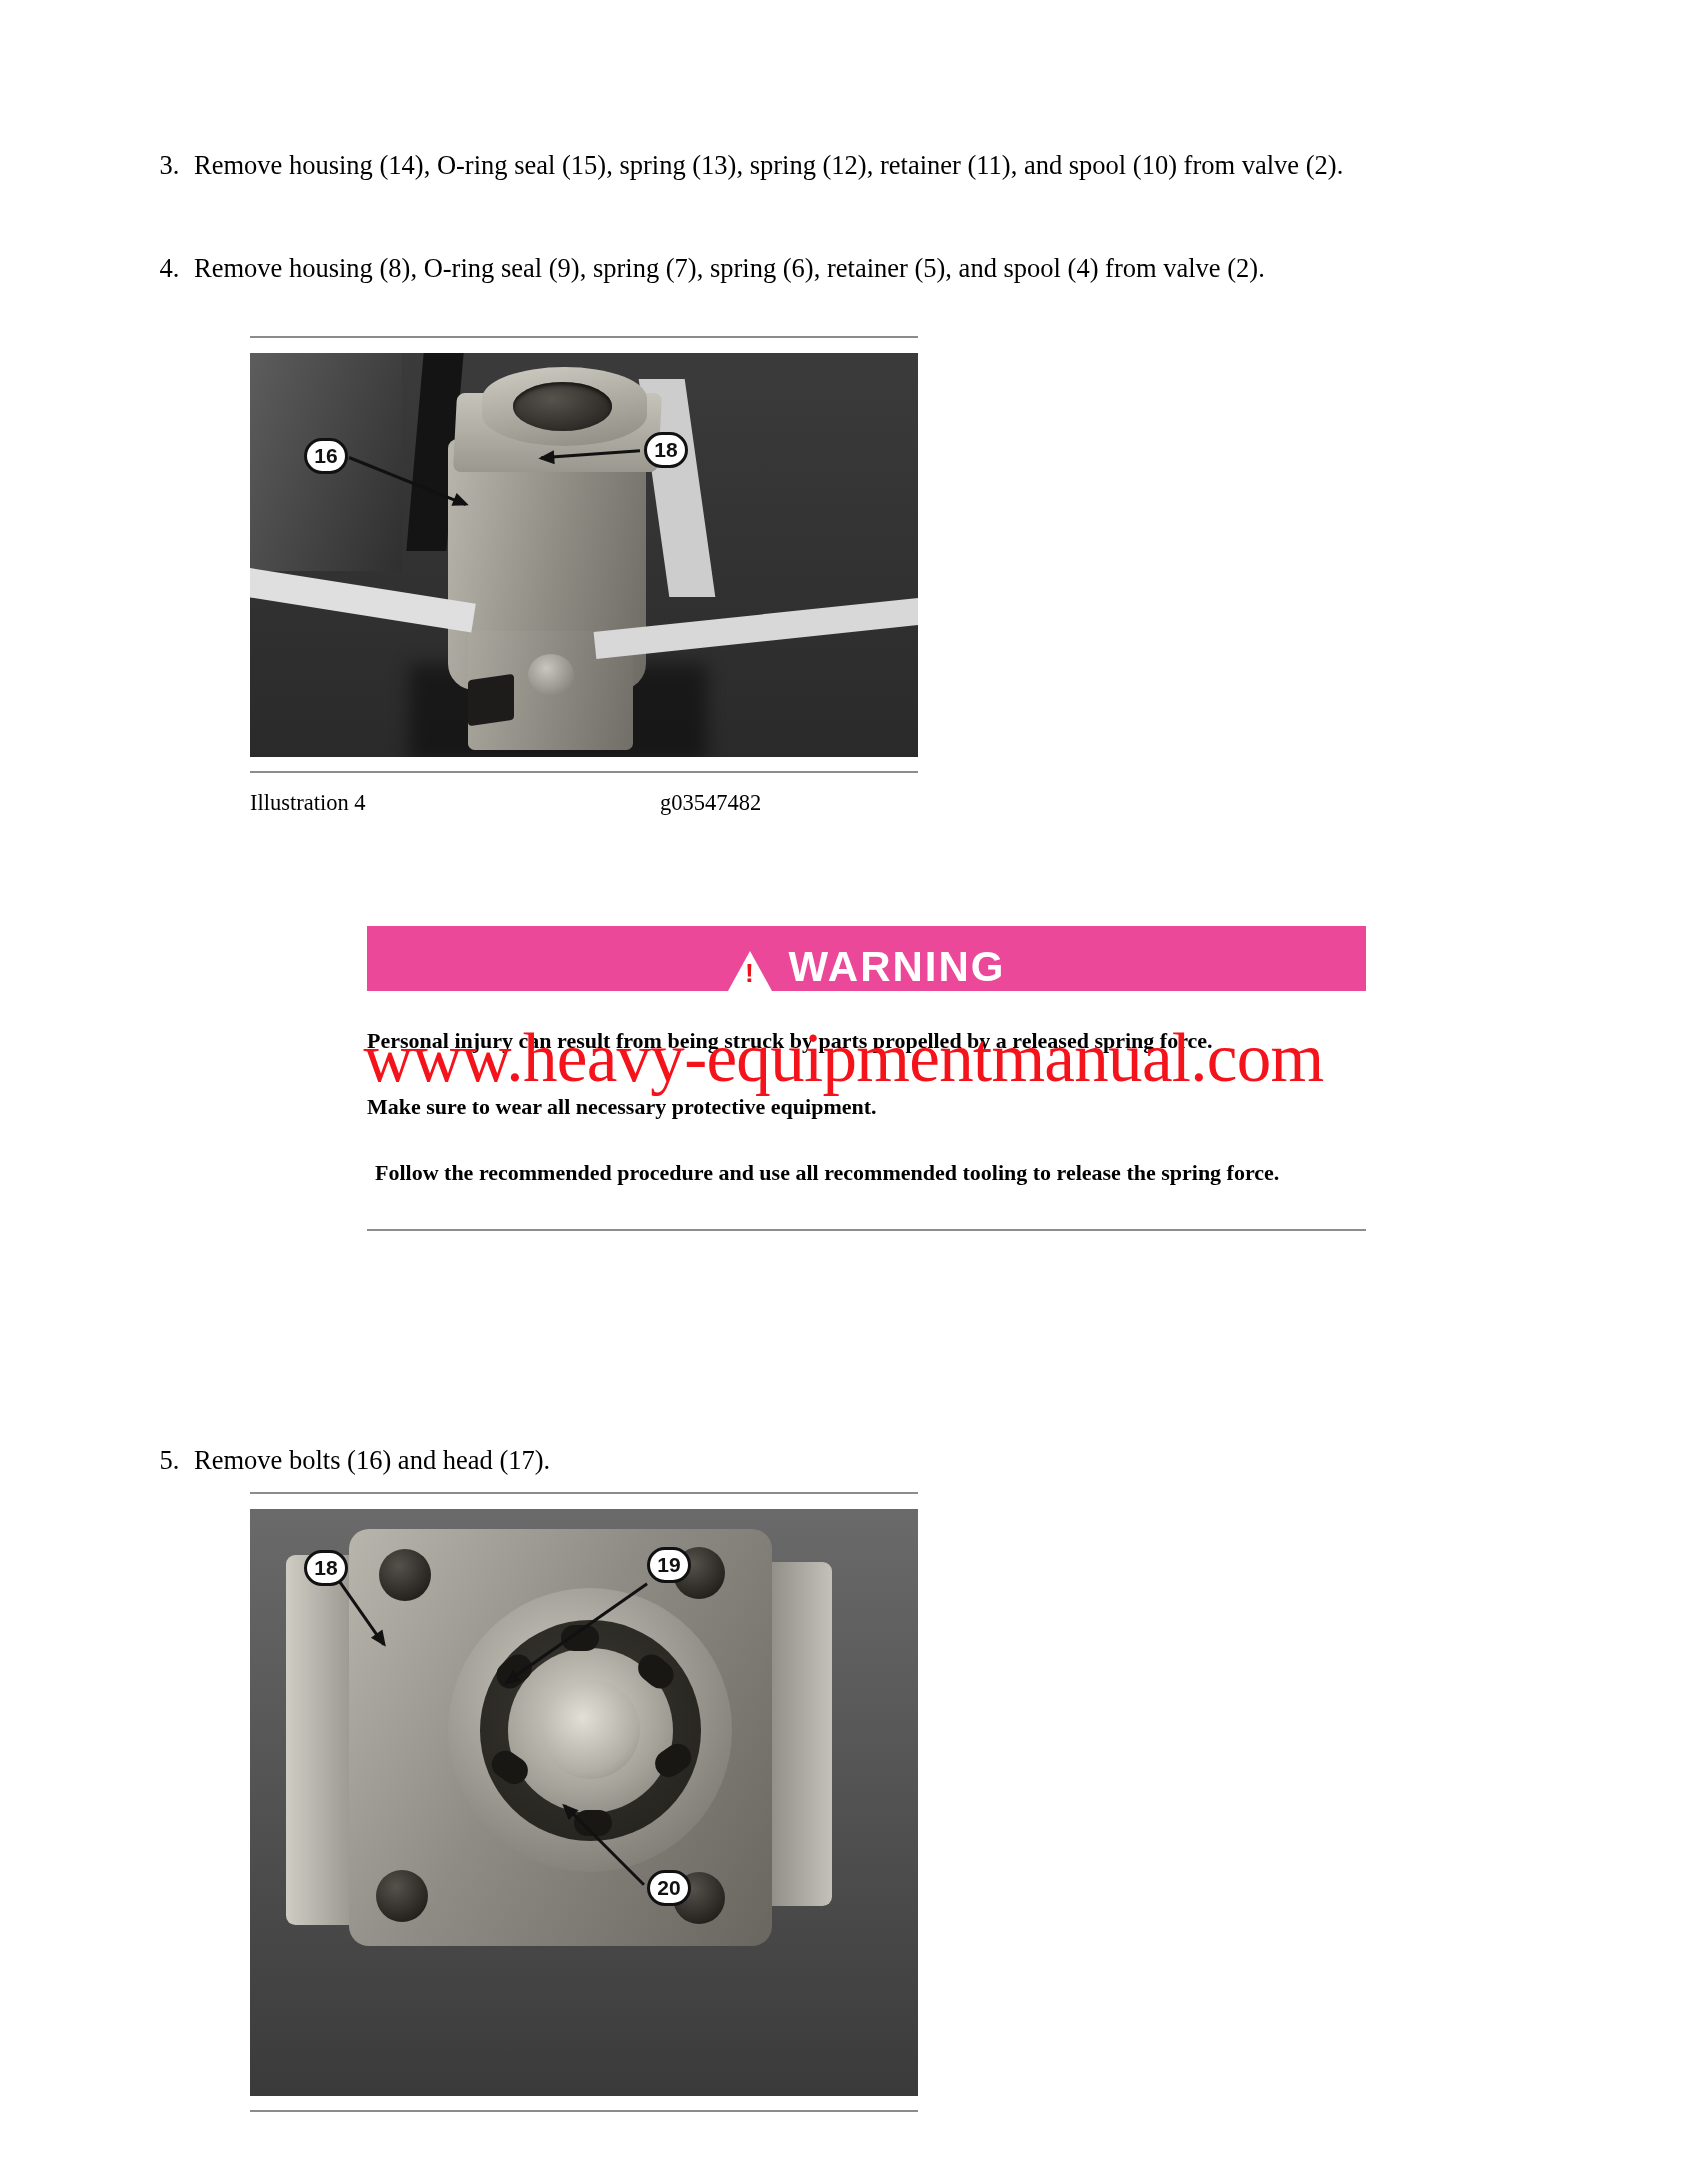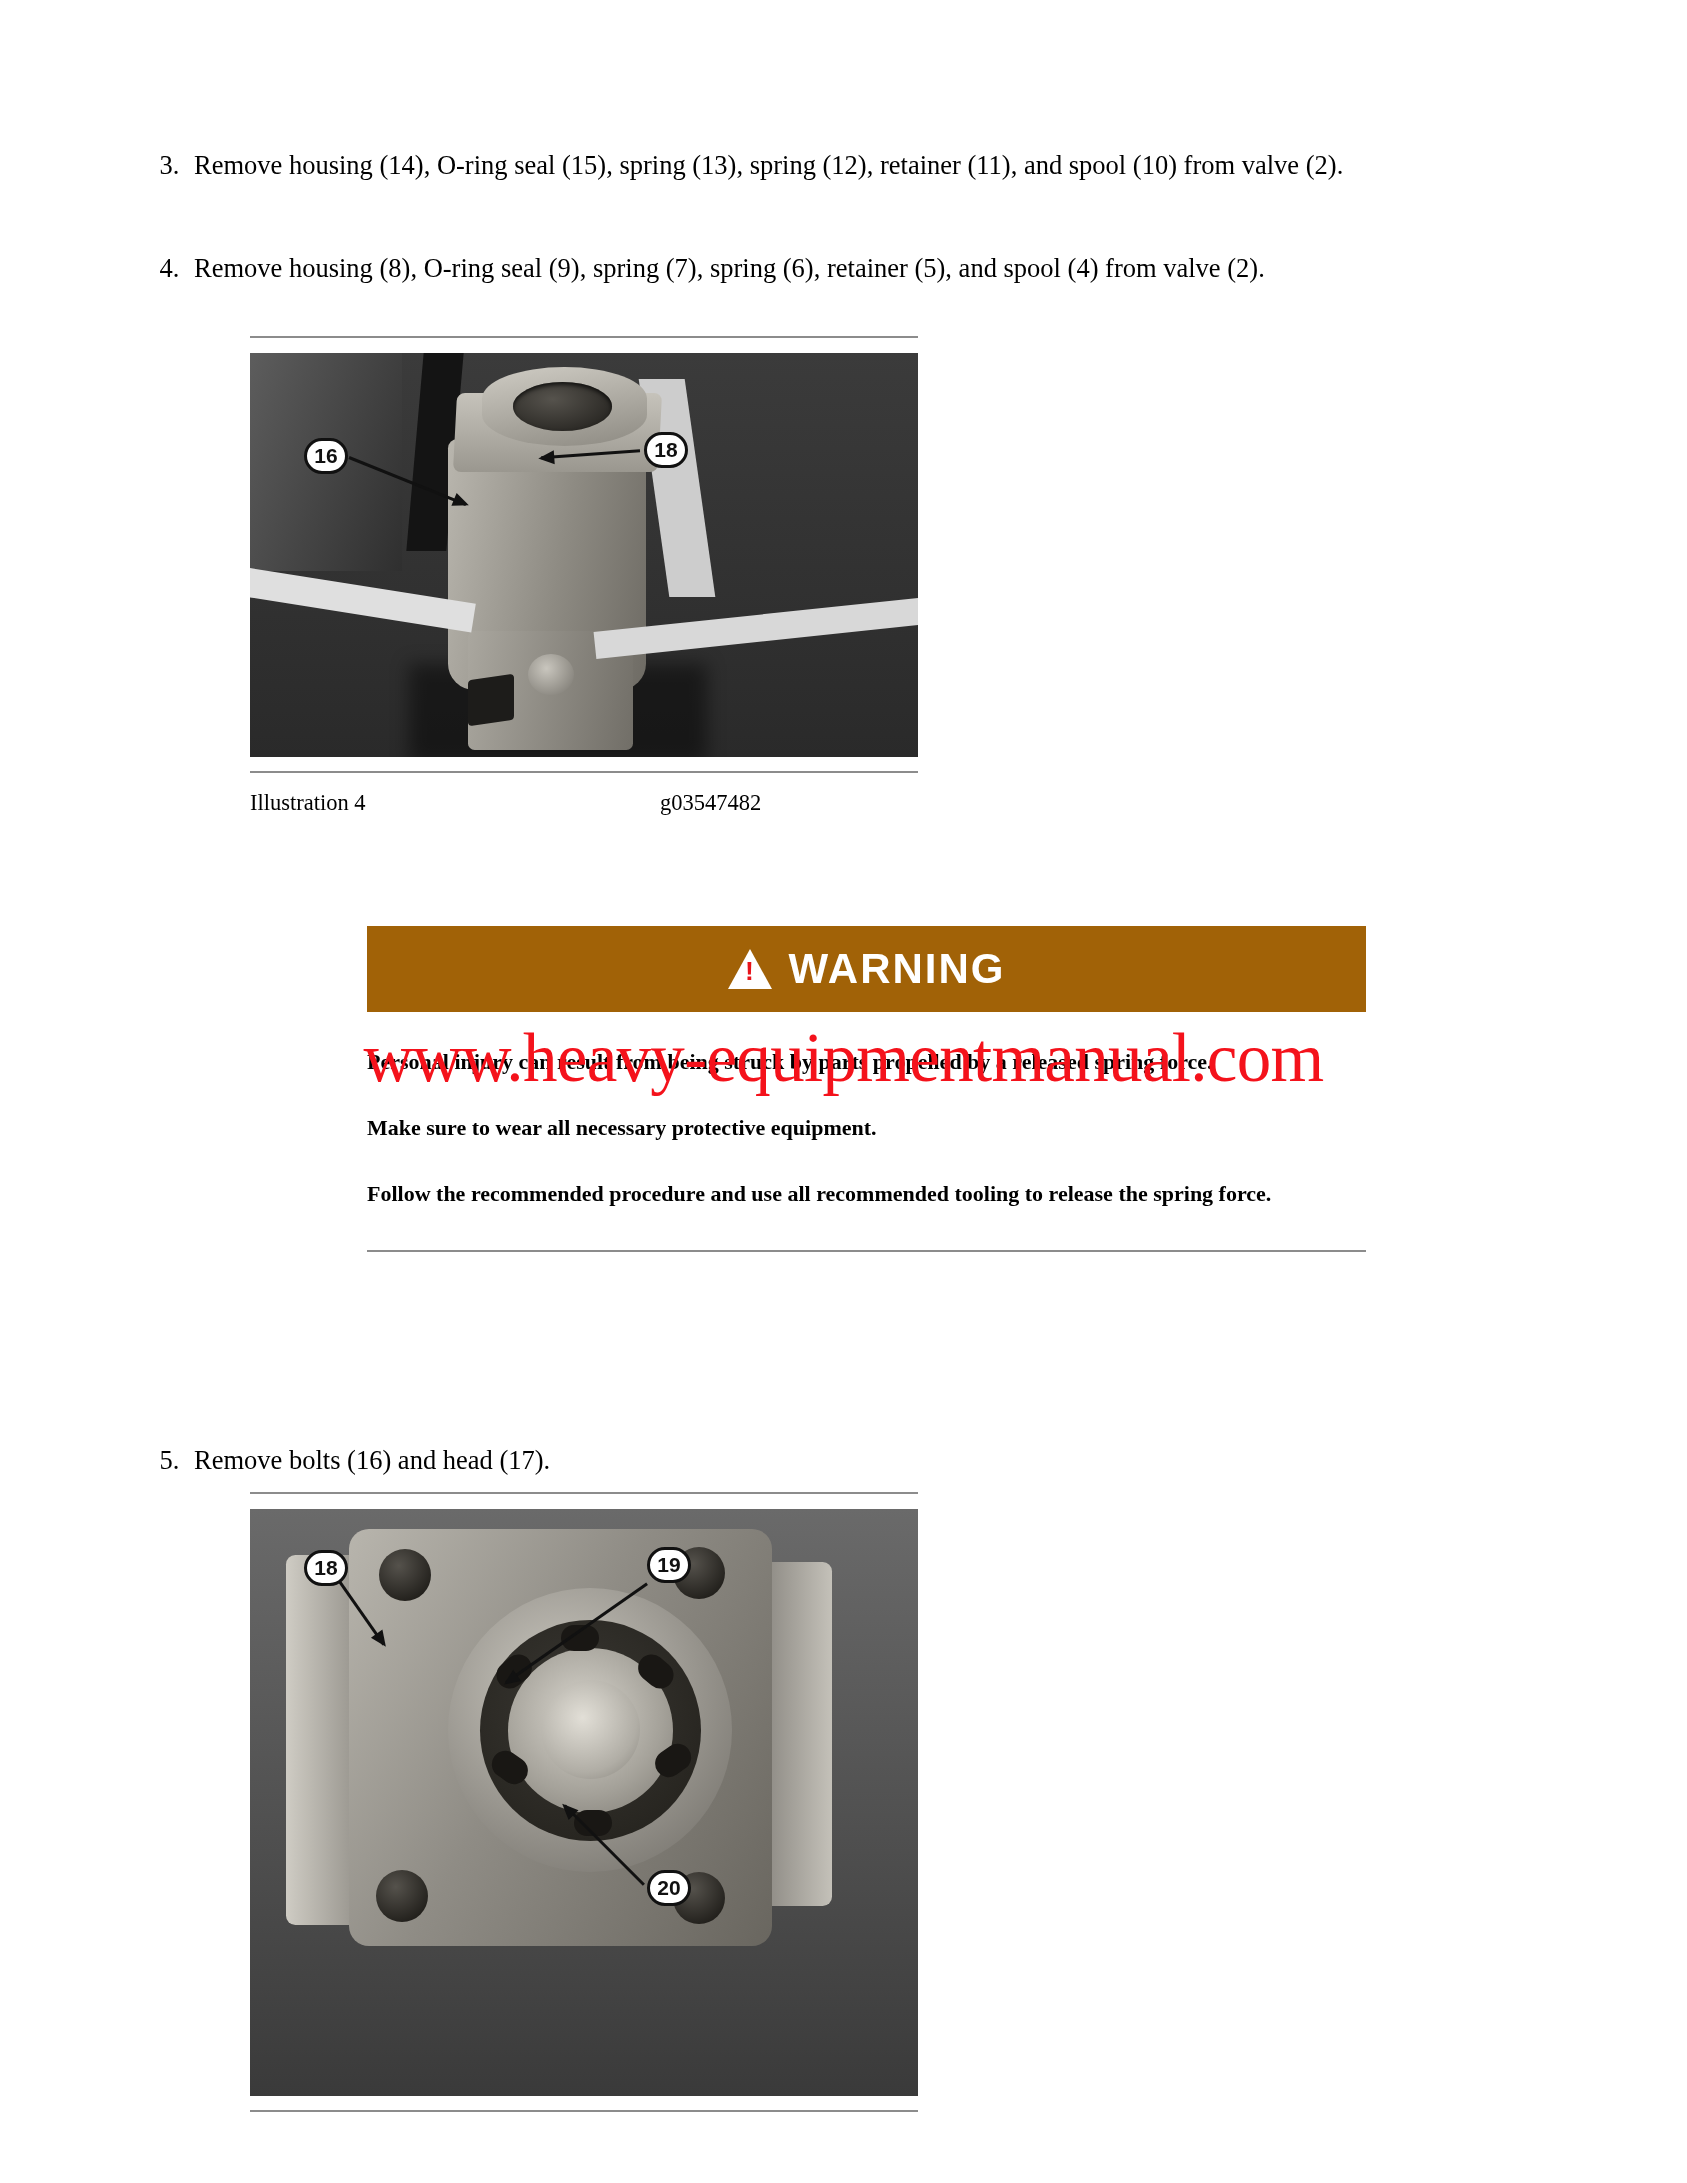--- a/index.html
+++ b/index.html
@@ -247,24 +247,24 @@
   }
 
   
   #warning {
     position: absolute;
     left: 367px;
     top: 926px;
     width: 999px;
   }
   .warn-banner {
-    background: #a16207;
-    height: 86px;
+    background: #ec4899;
+    height: 65px;
     display: flex;
-    align-items: center;
+    align-items: flex-end;
     justify-content: center;
     gap: 17px;
   }
   .warn-tri {
     width: 0; height: 0;
     border-left: 22.5px solid transparent;
     border-right: 22.5px solid transparent;
     border-bottom: 40px solid #ffffff;
     position: relative;
   }
@@ -289,21 +289,21 @@
     letter-spacing: 2px;
   }
   .warn-body {
     margin-top: 34px;
     font-family: "Liberation Serif", serif;
     font-weight: bold;
     font-size: 22px;
     line-height: 1.45;
   }
   .warn-body p { margin: 0 0 34px 0; }
-  .warn-body p:last-child { margin-bottom: 0; }
+  .warn-body p:last-child { margin-bottom: 0; margin-left: 8px; }
   .warn-rule {
     margin-top: 40px;
     height: 2.6px;
     background: #8c8c8c;
     width: 999px;
   }
 
   
   #watermark {
     position: absolute;

